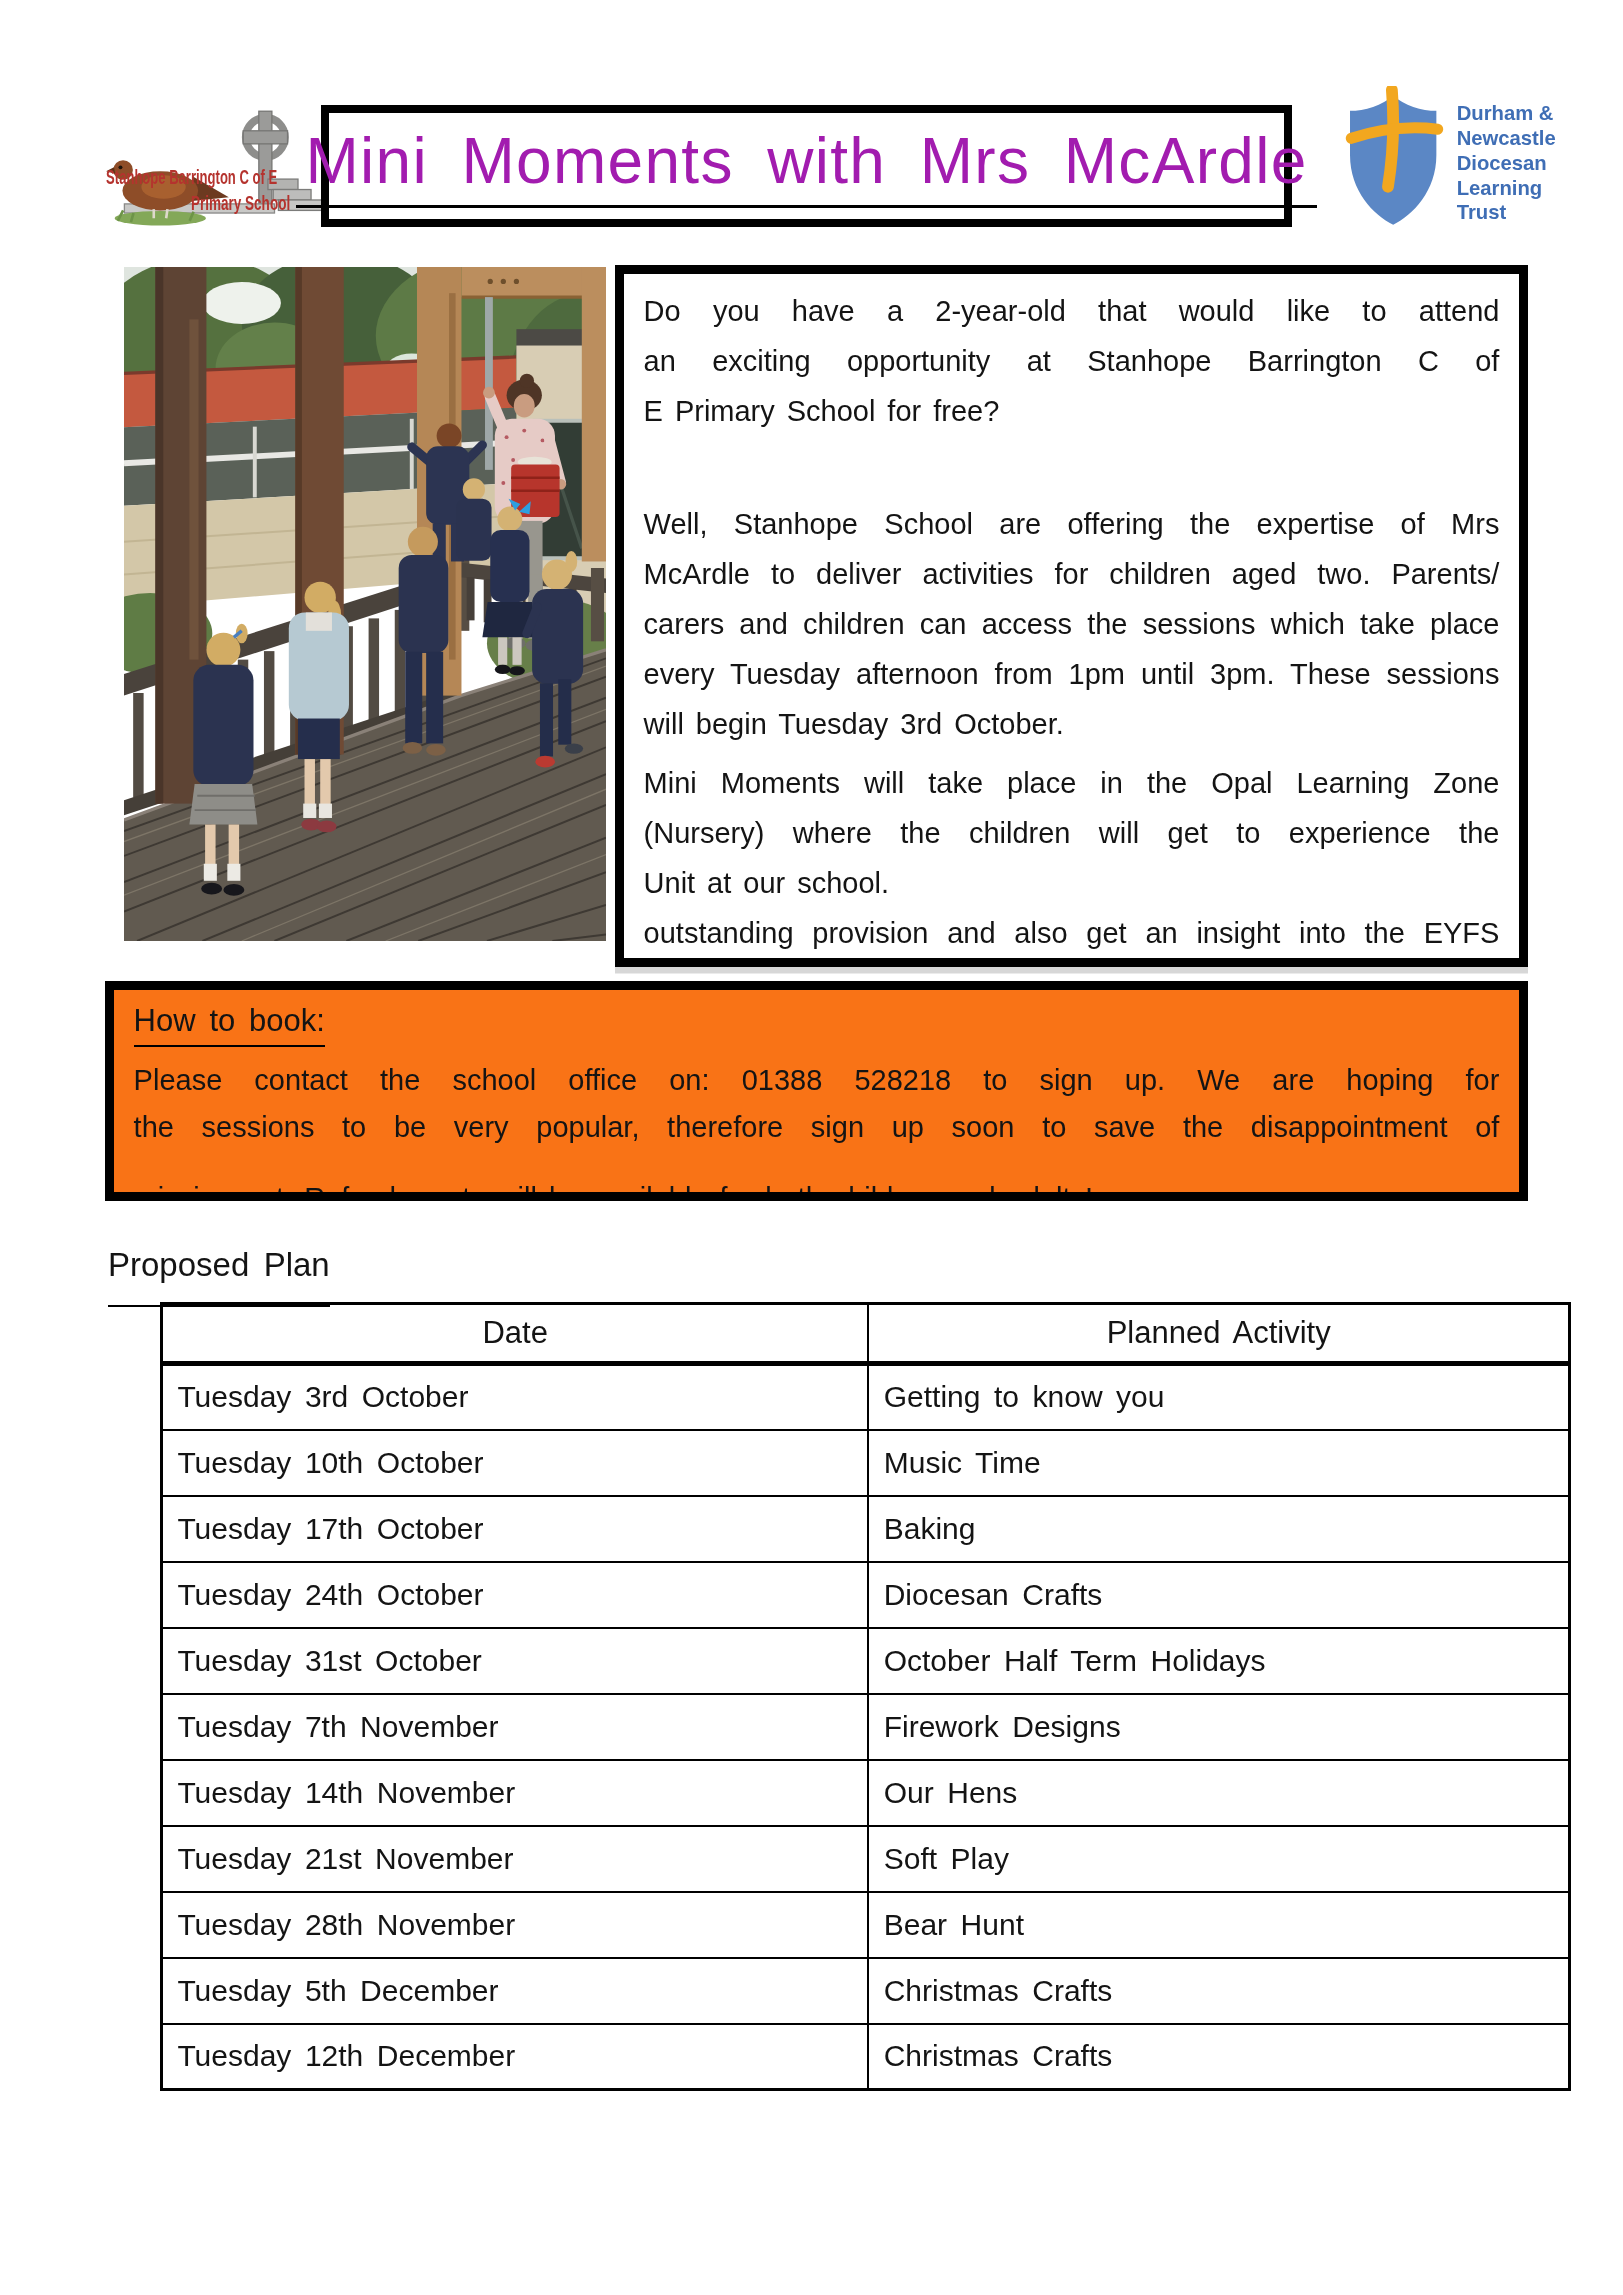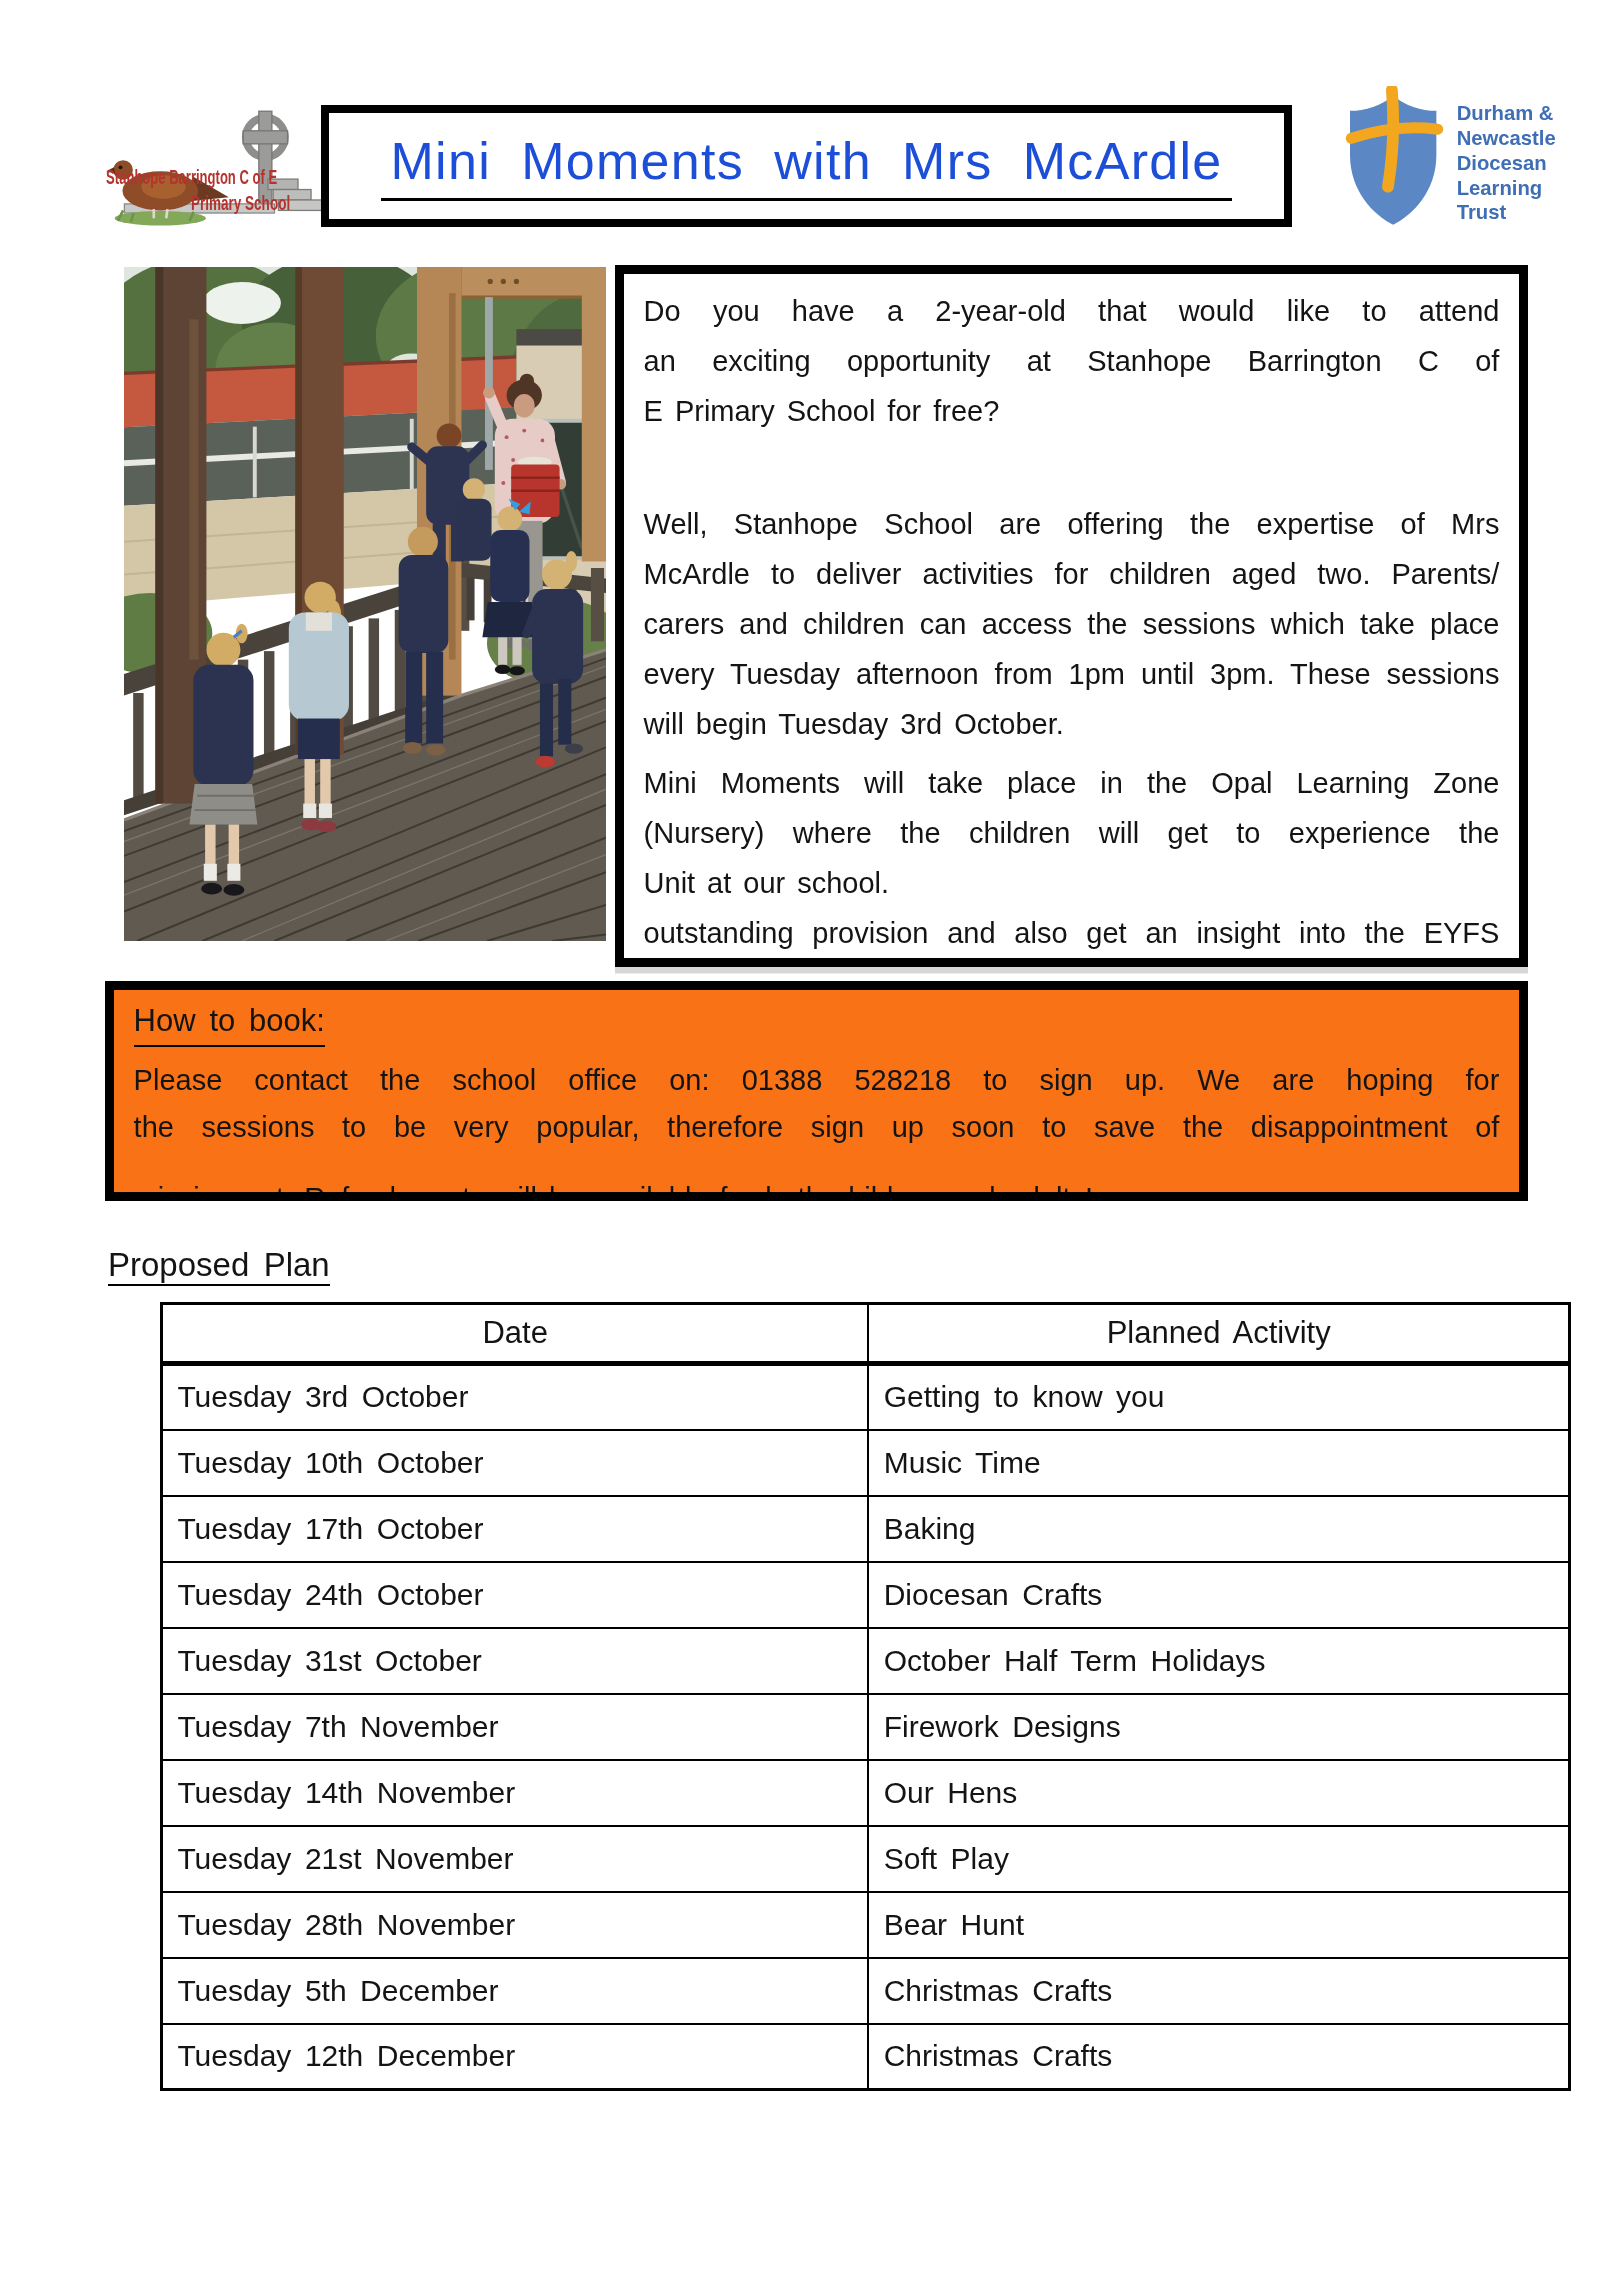--- a/index.html
+++ b/index.html
@@ -3,21 +3,21 @@
 <meta charset="utf-8">
 <style>
   * { margin:0; padding:0; box-sizing:border-box; }
   body { background:#ffffff; font-family:"Liberation Sans", sans-serif; color:#141414; }
   .page { position:relative; width:1623px; height:2295px; background:#fff; overflow:hidden; }
   .abs { position:absolute; }
 
   
   .title-box { left:321px; top:105px; width:971px; height:122px; border:8.5px solid #000;
                display:flex; align-items:center; justify-content:center; background:#fff; }
-  .title-text { font-size:52px; letter-spacing:1.3px; word-spacing:14.4px; color:#1d4ed8;
+  .title-text { font-size:64px; letter-spacing:1.3px; word-spacing:14.4px; color:#a21caf;
                 border-bottom:3.9px solid #000; padding:0 9.2px 6.5px 9.2px; white-space:nowrap; }
 
   .school-logo { left:98px; top:106px; width:229px; height:124px; }
   .trust-logo  { left:1342px; top:86px; width:262px; height:157px; }
 
   
   .photo { left:124px; top:267px; width:482px; height:674px; }
 
   
   .intro-box { left:615px; top:265px; width:913px; height:702px; border:9.2px solid #000;
@@ -32,21 +32,21 @@
   .gap-big { margin-top:63px; }
   .gap-small { margin-top:9.2px; }
 
   .book-heading { font-size:31px; line-height:38px; margin-bottom:10.5px; display:inline-block;
                   border-bottom:2.6px solid #000; padding-bottom:5.2px; word-spacing:5.2px; }
   .book-line { font-size:29px; line-height:47px; text-align:justify; text-align-last:justify; word-spacing:3.9px; }
   .book-line.last { text-align-last:left;margin-top:24px; }
 
   
   .plan-heading { left:108px; top:1246px; font-size:33px; display:inline-block;
-                  border-bottom:2.6px solid #000; padding-bottom:0; word-spacing:5.2px; }
+                  border-bottom:2.6px solid #000; padding-bottom:21px; word-spacing:5.2px; }
 
   .plan-table-wrap { left:160px; top:1302px; width:1411px; }
   table.plan { width:100%; border-collapse:collapse; table-layout:fixed; border:3.3px solid #000; }
   table.plan th { height:60px; font-size:31px; font-weight:normal; text-align:center;
                   vertical-align:middle; border-bottom:5.9px solid #000; word-spacing:5.2px; }
   table.plan td { height:66px; font-size:30px; text-align:left; vertical-align:middle;
                   padding-left:14.4px; border-top:2.6px solid #000; word-spacing:5.2px; }
   .col-divide { border-right:2px solid #000 !important; }
 </style>
 </head>

